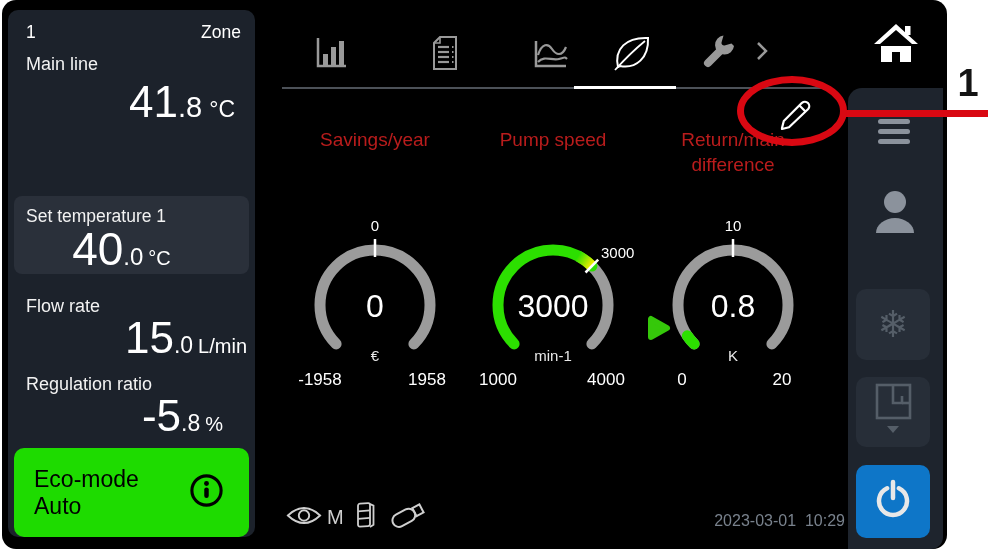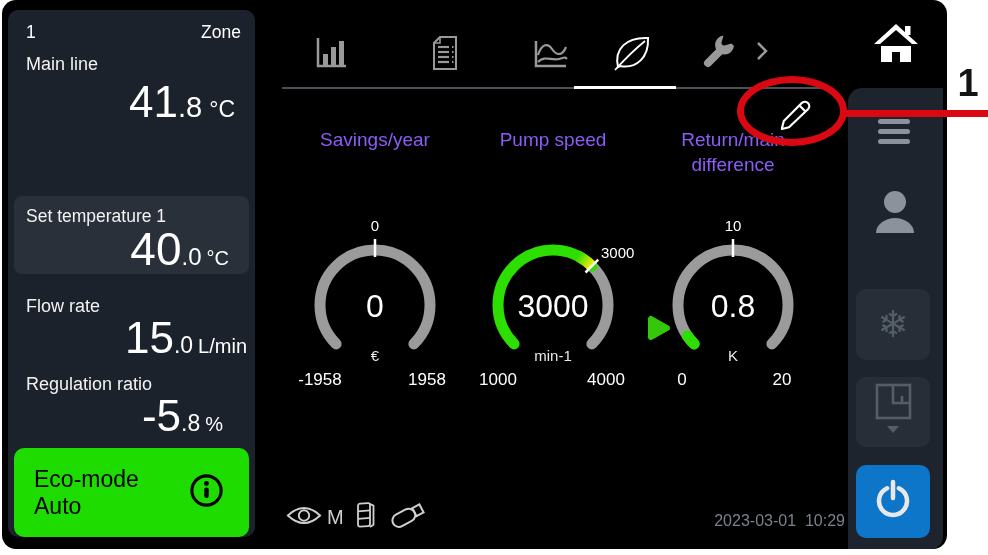--- a/index.html
+++ b/index.html
@@ -10,40 +10,40 @@
   
   .left-panel{position:absolute;left:8px;top:10px;width:247px;height:527px;background:#1c222b;border-radius:10px;}
   .zone-row{position:absolute;top:12px;left:18px;right:14px;display:flex;justify-content:space-between;font-size:17.5px;}
   .lbl{position:absolute;left:18px;font-size:18px;color:#f2f2f2;}
   .big-val{position:absolute;right:20px;left:0;text-align:right;line-height:1;white-space:nowrap;}
   .v-int{font-size:44px;}
   .v-dec{font-size:29px;}
   .v-unit{font-size:23px;margin-left:7px;}
   .tile{position:absolute;left:6px;right:6px;top:186px;height:78px;background:#2a303a;border-radius:8px;}
   .tile .lbl{top:10px;left:12px;font-size:17.5px;}
-  .tile .big-val{top:30px;right:20px;}
+  .tile .big-val{top:30px;right:20px;text-align:center;}
   .tile .v-int{font-size:46px;}
   .tile .v-dec{font-size:24px;}
   .tile .v-unit{font-size:20px;margin-left:5px;}
   .mid-val .v-int{font-size:44px;}
   .mid-val .v-dec{font-size:23px;}
   .mid-val .v-unit{font-size:20px;margin-left:5px;}
   .eco-btn{position:absolute;left:6px;right:6px;top:438px;height:89px;background:#1edb00;border-radius:10px;
            display:flex;align-items:center;justify-content:space-between;padding:0 24px 0 20px;box-sizing:border-box;cursor:pointer;}
   .eco-btn .eco-label{color:#000;font-size:23px;}
 
   
   .tab{position:absolute;top:32px;width:40px;height:42px;display:flex;align-items:center;justify-content:center;cursor:pointer;}
   .tab svg{display:block;}
   .underline-gray{position:absolute;left:282px;top:87px;width:548px;height:1.5px;background:#4c5158;}
   .underline-white{position:absolute;left:574px;top:86px;width:102px;height:3px;background:#fff;}
   .chevron-more{position:absolute;left:750px;top:38px;width:24px;height:30px;display:flex;align-items:center;justify-content:center;cursor:pointer;}
 
   
-  .gauge-label{position:absolute;top:128px;text-align:center;font-size:19px;line-height:1.3;color:#8b5cf6;}
+  .gauge-label{position:absolute;top:128px;text-align:center;font-size:19px;line-height:1.3;color:#b91c1c;}
   .gsvg{position:absolute;top:213px;overflow:visible;}
   .gauge-value{font-size:32px;fill:#fff;}
   .gauge-unit{font-size:15px;fill:#e9e9e9;}
   .gauge-minmax{font-size:17px;fill:#fff;}
   .gauge-tick-label{font-size:15px;fill:#fff;}
 
   
   .status-row{position:absolute;left:286px;top:502px;height:30px;display:flex;align-items:center;gap:11px;}
   .m-letter{font-size:20px;color:#cfcfcf;margin-left:-6px;}
   .datetime{position:absolute;left:650px;top:506px;width:195px;text-align:right;font-size:16px;color:#79828d;white-space:pre;margin-top:6px;}

